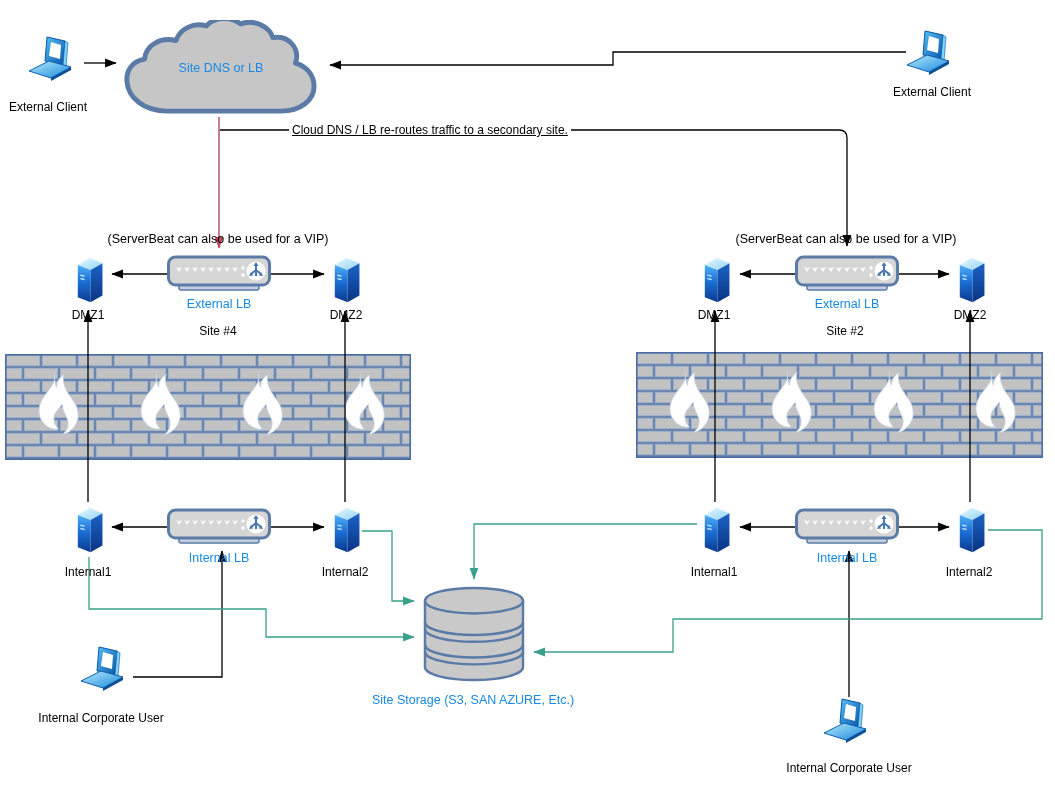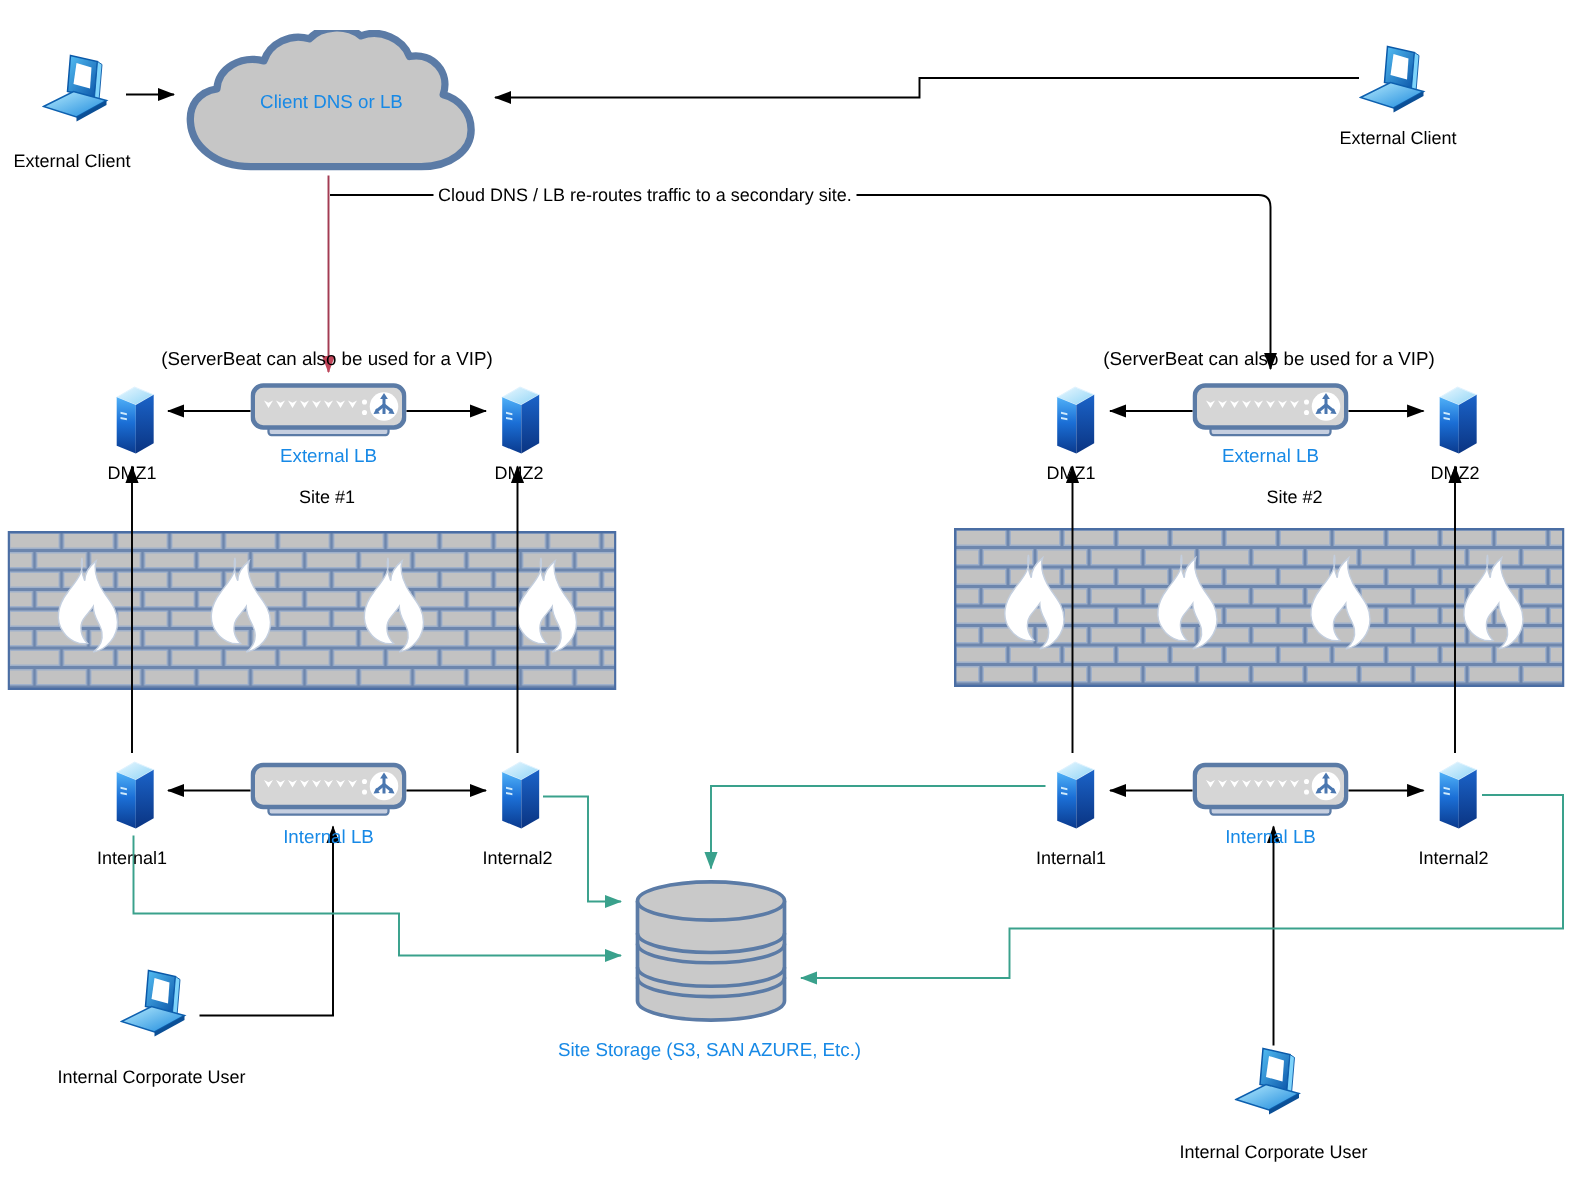--- a/index.html
+++ b/index.html
@@ -2,21 +2,21 @@
 <html><head>
 <meta charset="utf-8">
 <style>
   html,body{margin:0;padding:0;background:#ffffff;}
   .canvas{position:relative;width:1055px;height:790px;background:#ffffff;overflow:hidden;
           font-family:"Liberation Sans", sans-serif;}
   .abs{position:absolute;}
   .lbl{position:absolute;font-size:12px;color:#000;white-space:nowrap;transform:translateX(-50%);}
   .lbl.blue{color:#1789e6;font-size:12.5px;}
   .lbl.note{font-size:12.5px;}
-  .lbl.onLine{transform:none;background:#ffffff;padding:0 3px;}
+  .lbl.onLine{transform:none;background:#ffffff;padding:0 3px;text-decoration:underline;}
   svg{display:block;}
   .conn{position:absolute;left:0;top:0;pointer-events:none;}
   .conn path{pointer-events:stroke;}
 </style>
 </head>
 <body>
 
 <div class="canvas">
 
   <svg width="0" height="0" class="abs" aria-hidden="true">
@@ -362,36 +362,36 @@
     <g fill="none" stroke="#3aa18c" stroke-width="1.3">
       <path d="M89 557 V609 H266 V637 H414" marker-end="url(#mT)"></path>
       <path d="M362 531 H392 V601 H414" marker-end="url(#mT)"></path>
       <path d="M697 524 H474 V579" marker-end="url(#mT)"></path>
       <path d="M988 530 H1042 V619 H673 V652 H534" marker-end="url(#mT)"></path>
     </g>
   </svg>
 
   <div class="lbl" style="left:48px;top:100px;">External Client</div>
   <div class="lbl" style="left:932px;top:85px;">External Client</div>
-  <div class="lbl blue" style="left:221px;top:61px;">Client DNS or LB</div>
+  <div class="lbl blue" style="left:221px;top:61px;">Site DNS or LB</div>
   <div class="lbl onLine" style="left:289px;top:123px;">Cloud DNS / LB re-routes traffic to a secondary site.</div>
 
   <div class="lbl note" style="left:218px;top:232px;">(ServerBeat can also be used for a VIP)</div>
   <div class="lbl note" style="left:846px;top:232px;">(ServerBeat can also be used for a VIP)</div>
 
   <div class="lbl blue" style="left:219px;top:297px;">External LB</div>
   <div class="lbl blue" style="left:847px;top:297px;">External LB</div>
 
   <div class="lbl" style="left:88px;top:308px;">DMZ1</div>
   <div class="lbl" style="left:346px;top:308px;">DMZ2</div>
   <div class="lbl" style="left:714px;top:308px;">DMZ1</div>
   <div class="lbl" style="left:970px;top:308px;">DMZ2</div>
 
-  <div class="lbl" style="left:218px;top:324px;">Site #1</div>
-  <div class="lbl" style="left:863px;top:324px;">Site #2</div>
+  <div class="lbl" style="left:218px;top:324px;">Site #4</div>
+  <div class="lbl" style="left:845px;top:324px;">Site #2</div>
 
   <div class="lbl" style="left:88px;top:565px;">Internal1</div>
   <div class="lbl" style="left:345px;top:565px;">Internal2</div>
   <div class="lbl" style="left:714px;top:565px;">Internal1</div>
   <div class="lbl" style="left:969px;top:565px;">Internal2</div>
 
   <div class="lbl blue" style="left:219px;top:551px;">Internal LB</div>
   <div class="lbl blue" style="left:847px;top:551px;">Internal LB</div>
 
   <div class="lbl" style="left:101px;top:711px;">Internal Corporate User</div>

